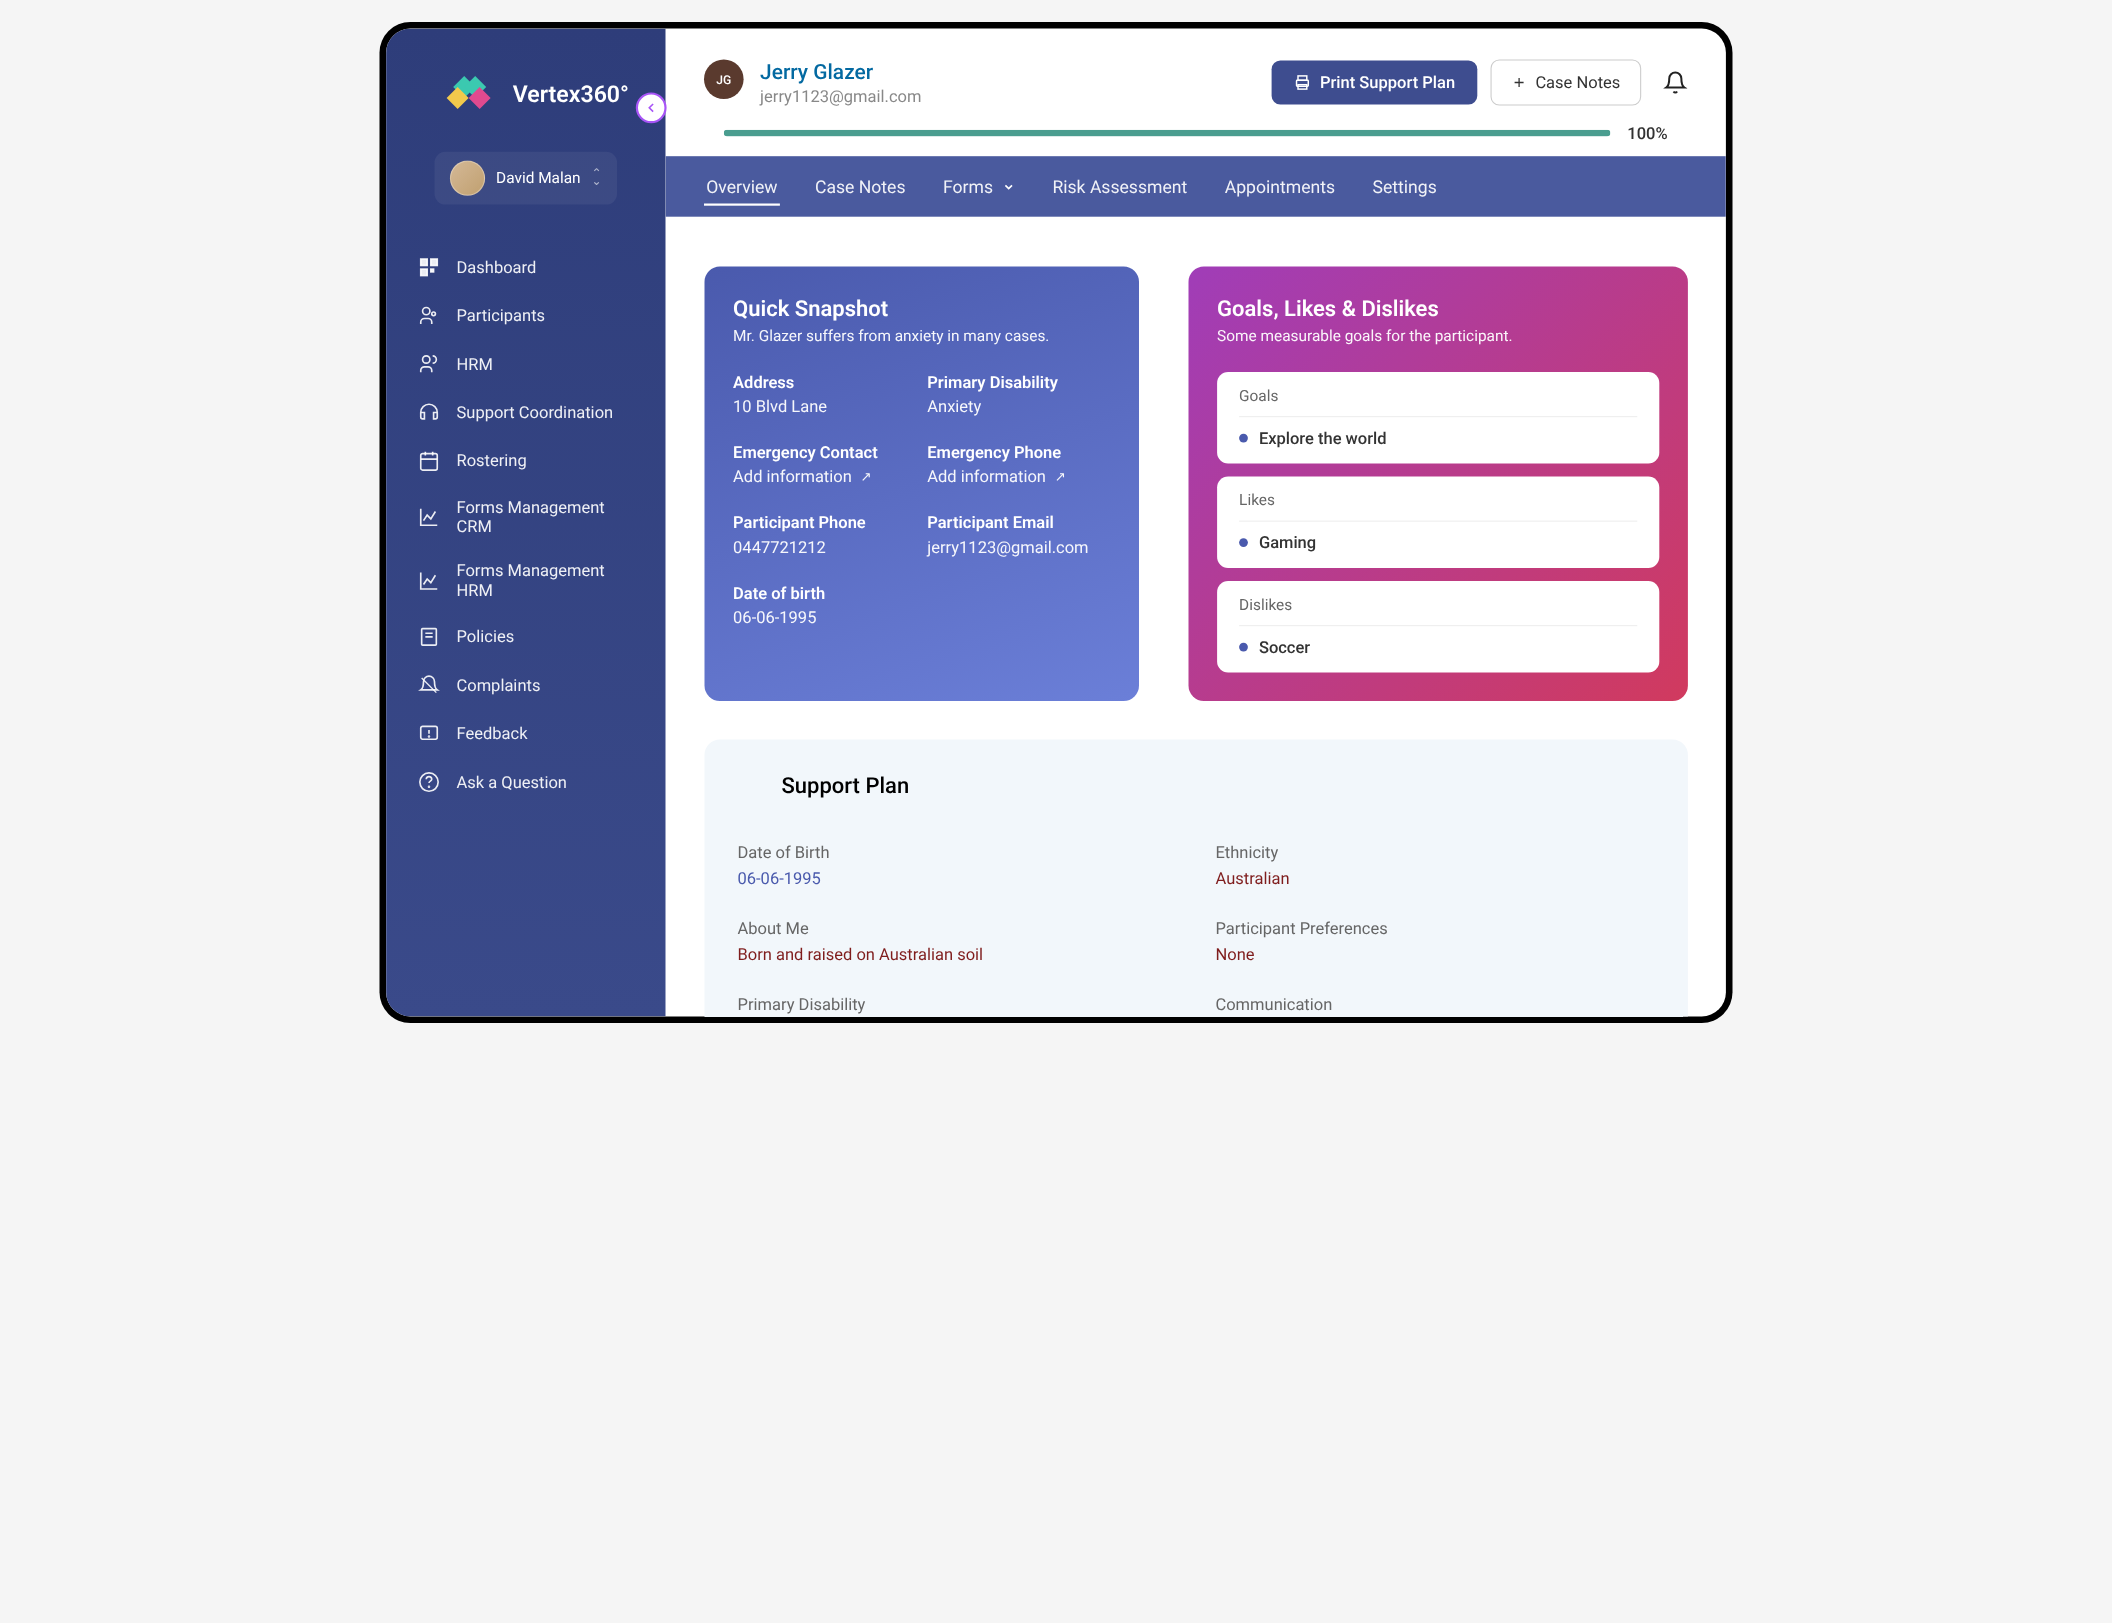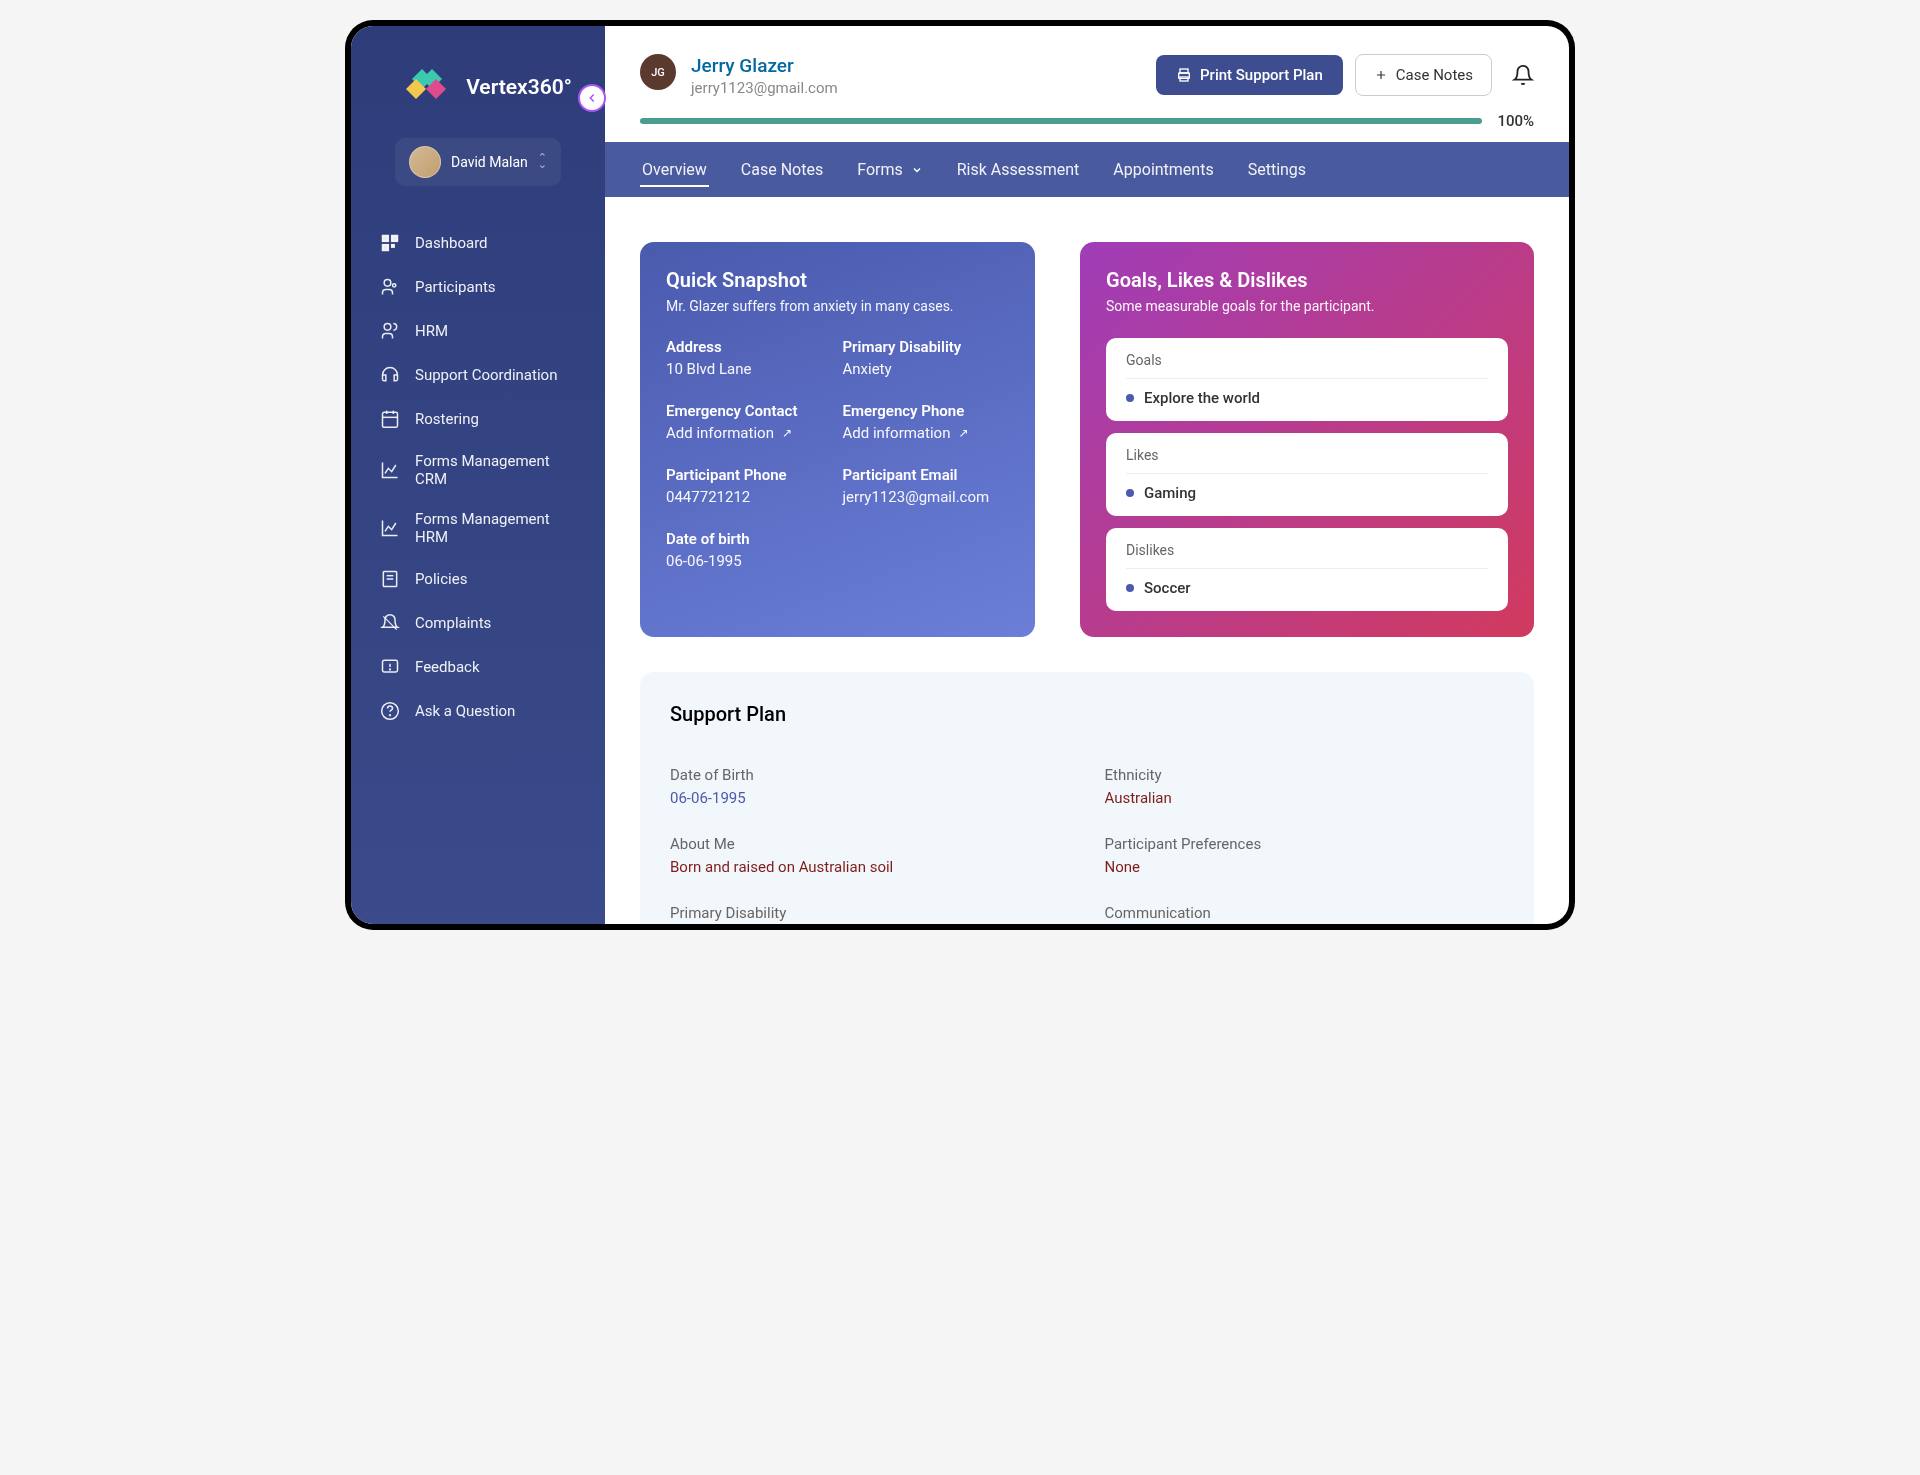--- a/index.html
+++ b/index.html
@@ -30,21 +30,21 @@
 .header { padding: 28px 35px 15px 35px; display: flex; align-items: flex-start; gap: 15px; }
 .profile-avatar { width: 36px; height: 36px; border-radius: 50%; background: #5a3a2e; color: #fff; display: flex; align-items: center; justify-content: center; font-size: 11px; font-weight: 500; }
 .profile-info { flex: 1; }
 .profile-name { font-size: 19px; color: #0369a1; font-weight: 500; }
 .profile-email { font-size: 15px; color: #888; margin-top: 2px; }
 .header-actions { display: flex; align-items: center; gap: 12px; }
 .btn-primary { background: #3e4d8f; color: #fff; border: none; padding: 11px 20px; border-radius: 8px; font-size: 15px; font-weight: 500; cursor: pointer; display: flex; align-items: center; gap: 8px; }
 .btn-secondary { background: #fff; color: #333; border: 1px solid #ccc; padding: 11px 18px; border-radius: 8px; font-size: 15px; cursor: pointer; display: flex; align-items: center; gap: 8px; }
 .bell-icon { width: 22px; height: 22px; cursor: pointer; margin-left: 8px; }
 
-.progress-section { padding: 0 35px; display: flex; align-items: center; gap: 15px; }
+.progress-section { padding: 0 53px; display: flex; align-items: center; gap: 15px; }
 .progress-bar { flex: 1; height: 6px; background: #e5e5e5; border-radius: 3px; overflow: hidden; }
 .progress-fill { height: 100%; background: #4a9d8f; width: 100%; }
 .progress-text { font-size: 15px; color: #333; font-weight: 500; }
 
 .tabs { margin: 12px 0 0 0; background: #4a5a9e; display: flex; padding: 0 35px; gap: 30px; }
 .tab { padding: 18px 2px; color: rgba(255,255,255,0.92); font-size: 16px; cursor: pointer; position: relative; display: flex; align-items: center; gap: 8px; }
 .tab.active::after { content: ''; position: absolute; bottom: 10px; left: 0; right: 0; height: 2px; background: #fff; }
 
 .content-area { flex: 1; padding: 45px 35px; overflow-y: auto; }
 .cards-row { display: flex; gap: 45px; margin-bottom: 35px; }
@@ -58,21 +58,21 @@
 .add-info { display: flex; align-items: center; gap: 8px; cursor: pointer; }
 .arrow-icon { font-size: 12px; }
 
 .goals-card { flex: 1; background: linear-gradient(135deg, #a03db8 0%, #d13a5e 100%); border-radius: 14px; padding: 26px; color: #fff; }
 .goal-section { background: #fff; border-radius: 10px; padding: 14px 20px; margin-top: 12px; color: #333; }
 .goal-section-title { font-size: 14px; color: #666; margin-bottom: 10px; padding-bottom: 10px; border-bottom: 1px solid #eee; }
 .goal-item { display: flex; align-items: center; gap: 10px; font-size: 15px; font-weight: 500; }
 .bullet { width: 8px; height: 8px; background: #4a5aad; border-radius: 50%; }
 
 .support-plan { background: #f2f7fb; border-radius: 14px; padding: 30px; }
-.support-title { font-size: 20px; font-weight: 500; margin-bottom: 40px; }
+.support-title { font-size: 20px; font-weight: 500; margin-bottom: 40px; margin-left: 40px; }
 .support-grid { display: grid; grid-template-columns: 1fr 1fr; gap: 28px 35px; }
 .support-field .label { font-size: 15px; color: #666; margin-bottom: 5px; }
 .support-field .value { font-size: 15px; color: #7f1d1d; }
 .support-field .value.link { color: #4a5aad; cursor: pointer; }
 </style>
 </head>
 <body>
 
 <div class="app-container">
 <div class="app-inner">

